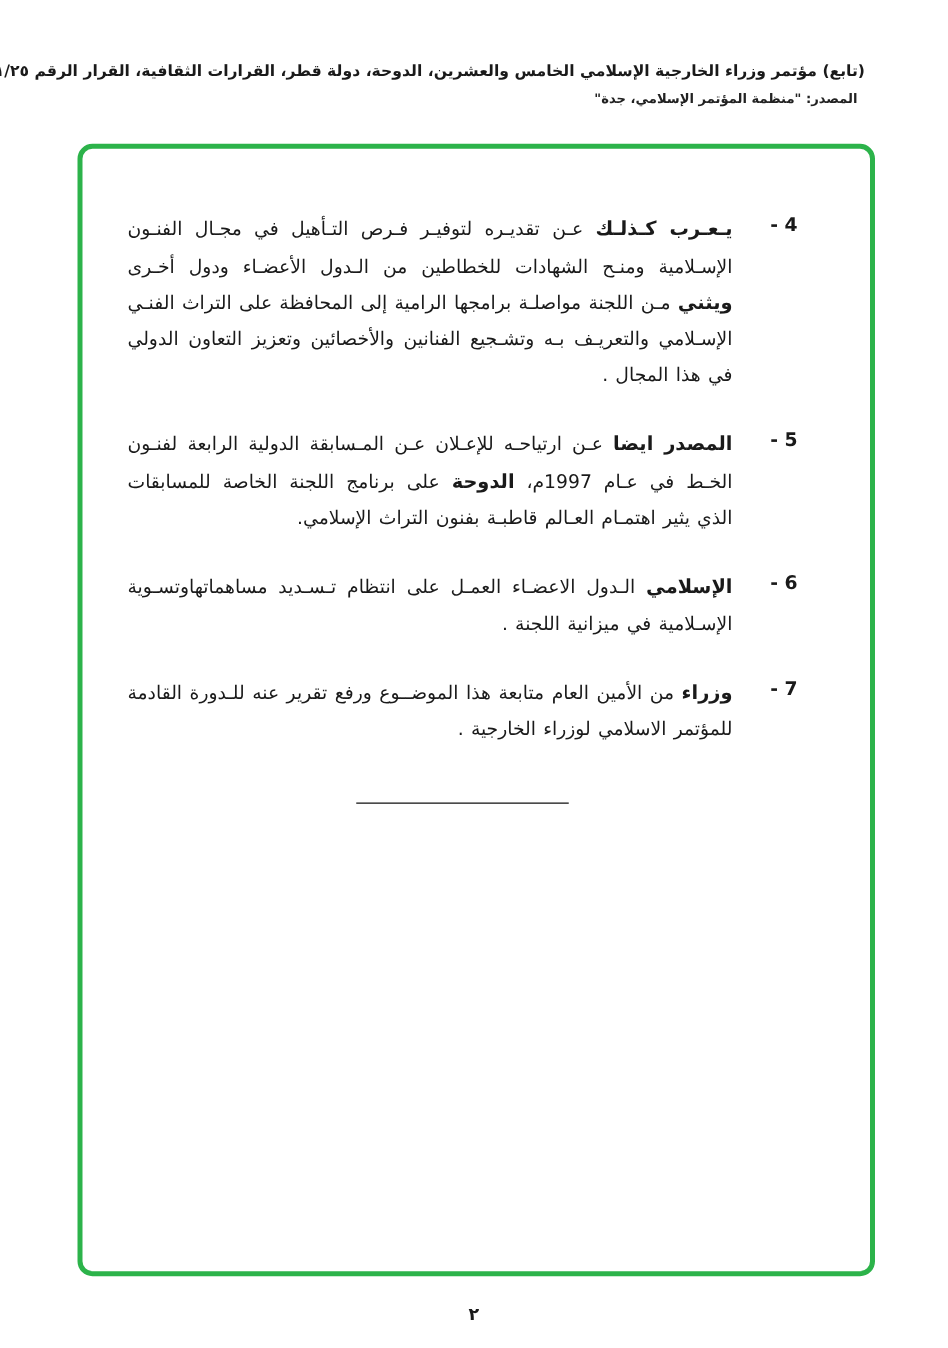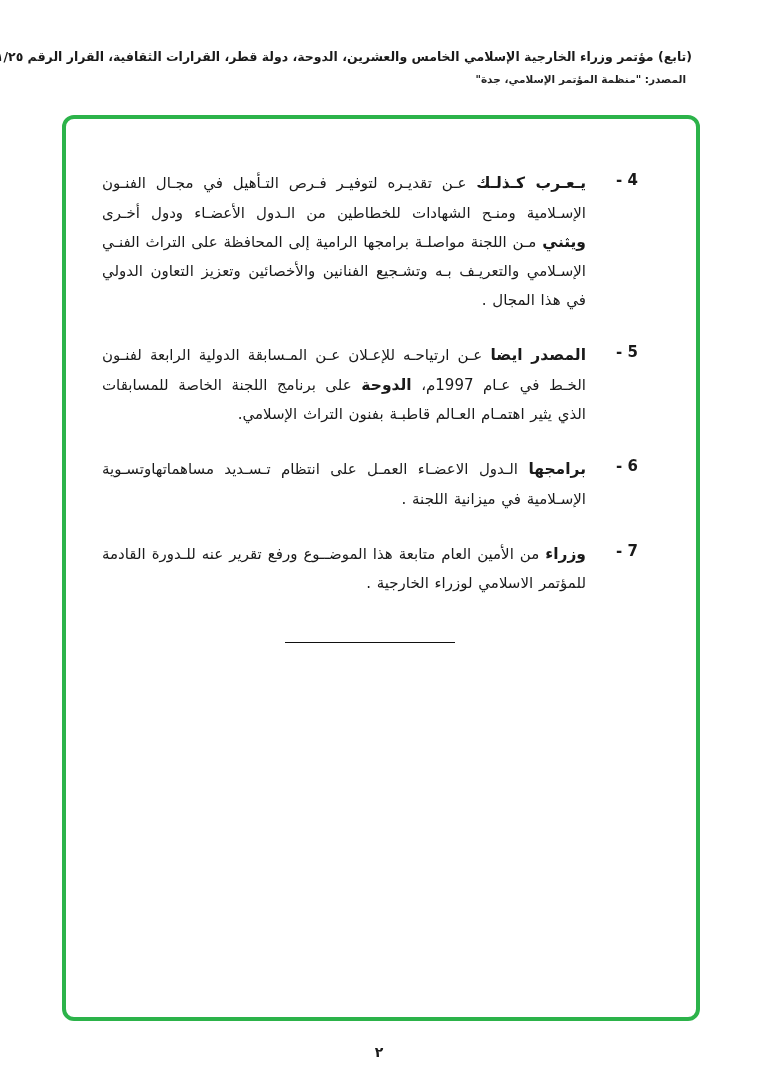--- a/index.html
+++ b/index.html
@@ -124,21 +124,21 @@
         <p class="text"><b>يـعـرب كـذلـك</b><span> عـن تقديـره لتوفيـر فـرص التـأهيل في مجـال الفنـون الإسـلامية ومنـح الشهادات للخطاطين من الـدول الأعضـاء ودول أخـرى </span><b>ويثني</b><span> مـن اللجنة مواصلـة برامجها الرامية إلى المحافظة على التراث الفنـي الإسـلامي والتعريـف بـه وتشـجيع الفنانين والأخصائين وتعزيز التعاون الدولي في هذا المجال .</span></p>
       </div>
 
       <div class="item">
         <span class="num">5 -</span>
         <p class="text"><b>المصدر ايضا</b><span> عـن ارتياحـه للإعـلان عـن المـسابقة الدولية الرابعة لفنـون الخـط في عـام 1997م، </span><b>الدوحة</b><span> على برنامج اللجنة الخاصة للمسابقات الذي يثير اهتمـام العـالم قاطبـة بفنون التراث الإسلامي.</span></p>
       </div>
 
       <div class="item">
         <span class="num">6 -</span>
-        <p class="text"><b>برامجها</b><span> الـدول الاعضـاء العمـل على انتظام تـسـديد مساهماتهاوتسـوية الإسـلامية في ميزانية اللجنة .</span></p>
+        <p class="text"><b>الإسلامي</b><span> الـدول الاعضـاء العمـل على انتظام تـسـديد مساهماتهاوتسـوية الإسـلامية في ميزانية اللجنة .</span></p>
       </div>
 
       <div class="item">
         <span class="num">7 -</span>
         <p class="text"><b>وزراء</b><span> من الأمين العام متابعة هذا الموضــوع ورفع تقرير عنه للـدورة القادمة للمؤتمر الاسلامي لوزراء الخارجية .</span></p>
       </div>
 
       <div class="divider"></div>
 
     </div>

